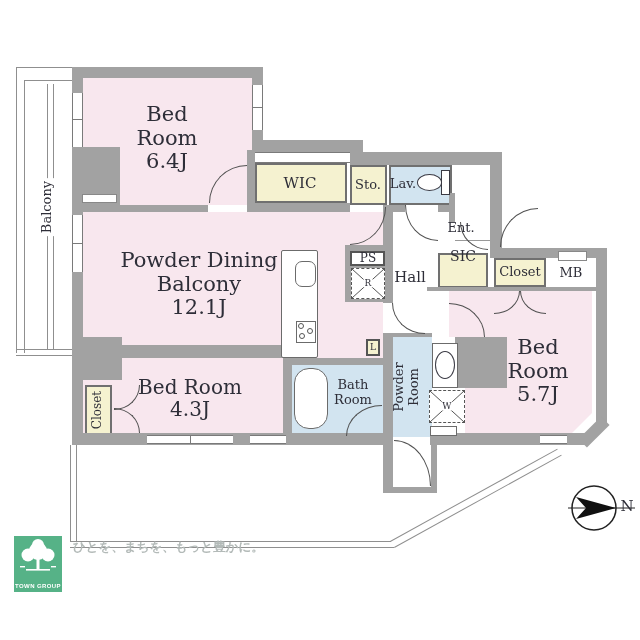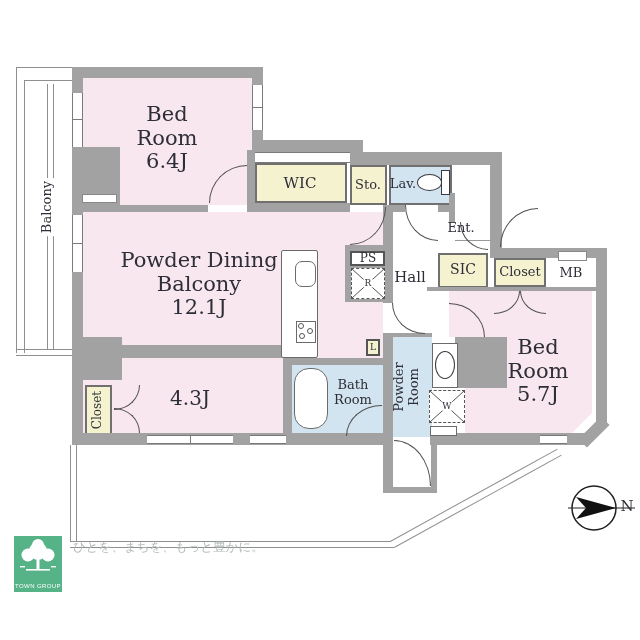--- a/index.html
+++ b/index.html
@@ -19,21 +19,21 @@
   .winv{border-left:1px solid #7a7a7a;border-right:1px solid #7a7a7a}
   .mull{position:absolute;background:#7a7a7a}
   .fix{position:absolute;background:#fff;border:1.5px solid #6b6b6b;box-sizing:border-box}
   .arc{position:absolute;box-sizing:border-box;border:0 solid #4f4f4f}
   .lbl{position:absolute;transform:translate(-50%,-50%);text-align:center;white-space:nowrap;line-height:1.12}
   .rot{transform:translate(-50%,-50%) rotate(-90deg)}
   .xbox{position:absolute;background:#fff;border:1.4px dashed #555;box-sizing:border-box}
   .xbox svg{position:absolute;left:0;top:0;width:100%;height:100%}
   .mini{position:absolute;transform:translate(-50%,-50%);background:#fff;padding:0 1px;font-size:9px;line-height:1}
   .burner{position:absolute;width:6px;height:6px;border:1px solid #555;border-radius:50%;box-sizing:border-box}
-  .footer-brand{font-family:"Liberation Sans","DejaVu Sans",sans-serif;font-weight:normal}
+  .footer-brand{font-family:"Liberation Sans","DejaVu Sans",sans-serif;font-weight:bold}
 </style>
 </head>
 <body>
 
 <div id="plan">
 
   <div class="line" style="left:16px;top:67px;width:1px;height:286px"></div>
   <div class="line" style="left:16px;top:67px;width:56px;height:1px"></div>
   <div class="line" style="left:24px;top:80px;width:1px;height:273px"></div>
   <div class="line" style="left:24px;top:80px;width:48px;height:1px"></div>
@@ -173,35 +173,36 @@
     <div>6.4J</div>
   </div>
 
   <div class="lbl" style="left:199px;top:284px;font-size:21px">
     <div>Powder Dining</div>
     <div>Balcony</div>
     <div>12.1J</div>
   </div>
 
   <div class="lbl" style="left:190px;top:398px;font-size:20px">
+    <div>Bed Room</div>
     <div>4.3J</div>
   </div>
 
   <div class="lbl" style="left:538px;top:371px;font-size:21px">
     <div>Bed</div>
     <div>Room</div>
     <div>5.7J</div>
   </div>
 
   <div class="lbl" style="left:300px;top:183px;font-size:15px">WIC</div>
   <div class="lbl" style="left:368px;top:185px;font-size:13px">Sto.</div>
   <div class="lbl" style="left:403px;top:184px;font-size:13px">Lav.</div>
   <div class="lbl" style="left:461px;top:228px;font-size:13px">Ent.</div>
   <div class="lbl" style="left:410px;top:277px;font-size:15px">Hall</div>
-  <div class="lbl" style="left:463px;top:270px;font-size:14px">SIC</div>
+  <div class="lbl" style="left:463px;top:257px;font-size:14px">SIC</div>
   <div class="lbl" style="left:520px;top:272px;font-size:13px">Closet</div>
   <div class="lbl" style="left:571px;top:273px;font-size:13px">MB</div>
 
   <div class="lbl" style="left:353px;top:393px;font-size:13px">
     <div>Bath</div>
     <div>Room</div>
   </div>
 
   <div class="lbl rot" style="left:407px;top:387px;font-size:13px">
     <div>Powder</div>

